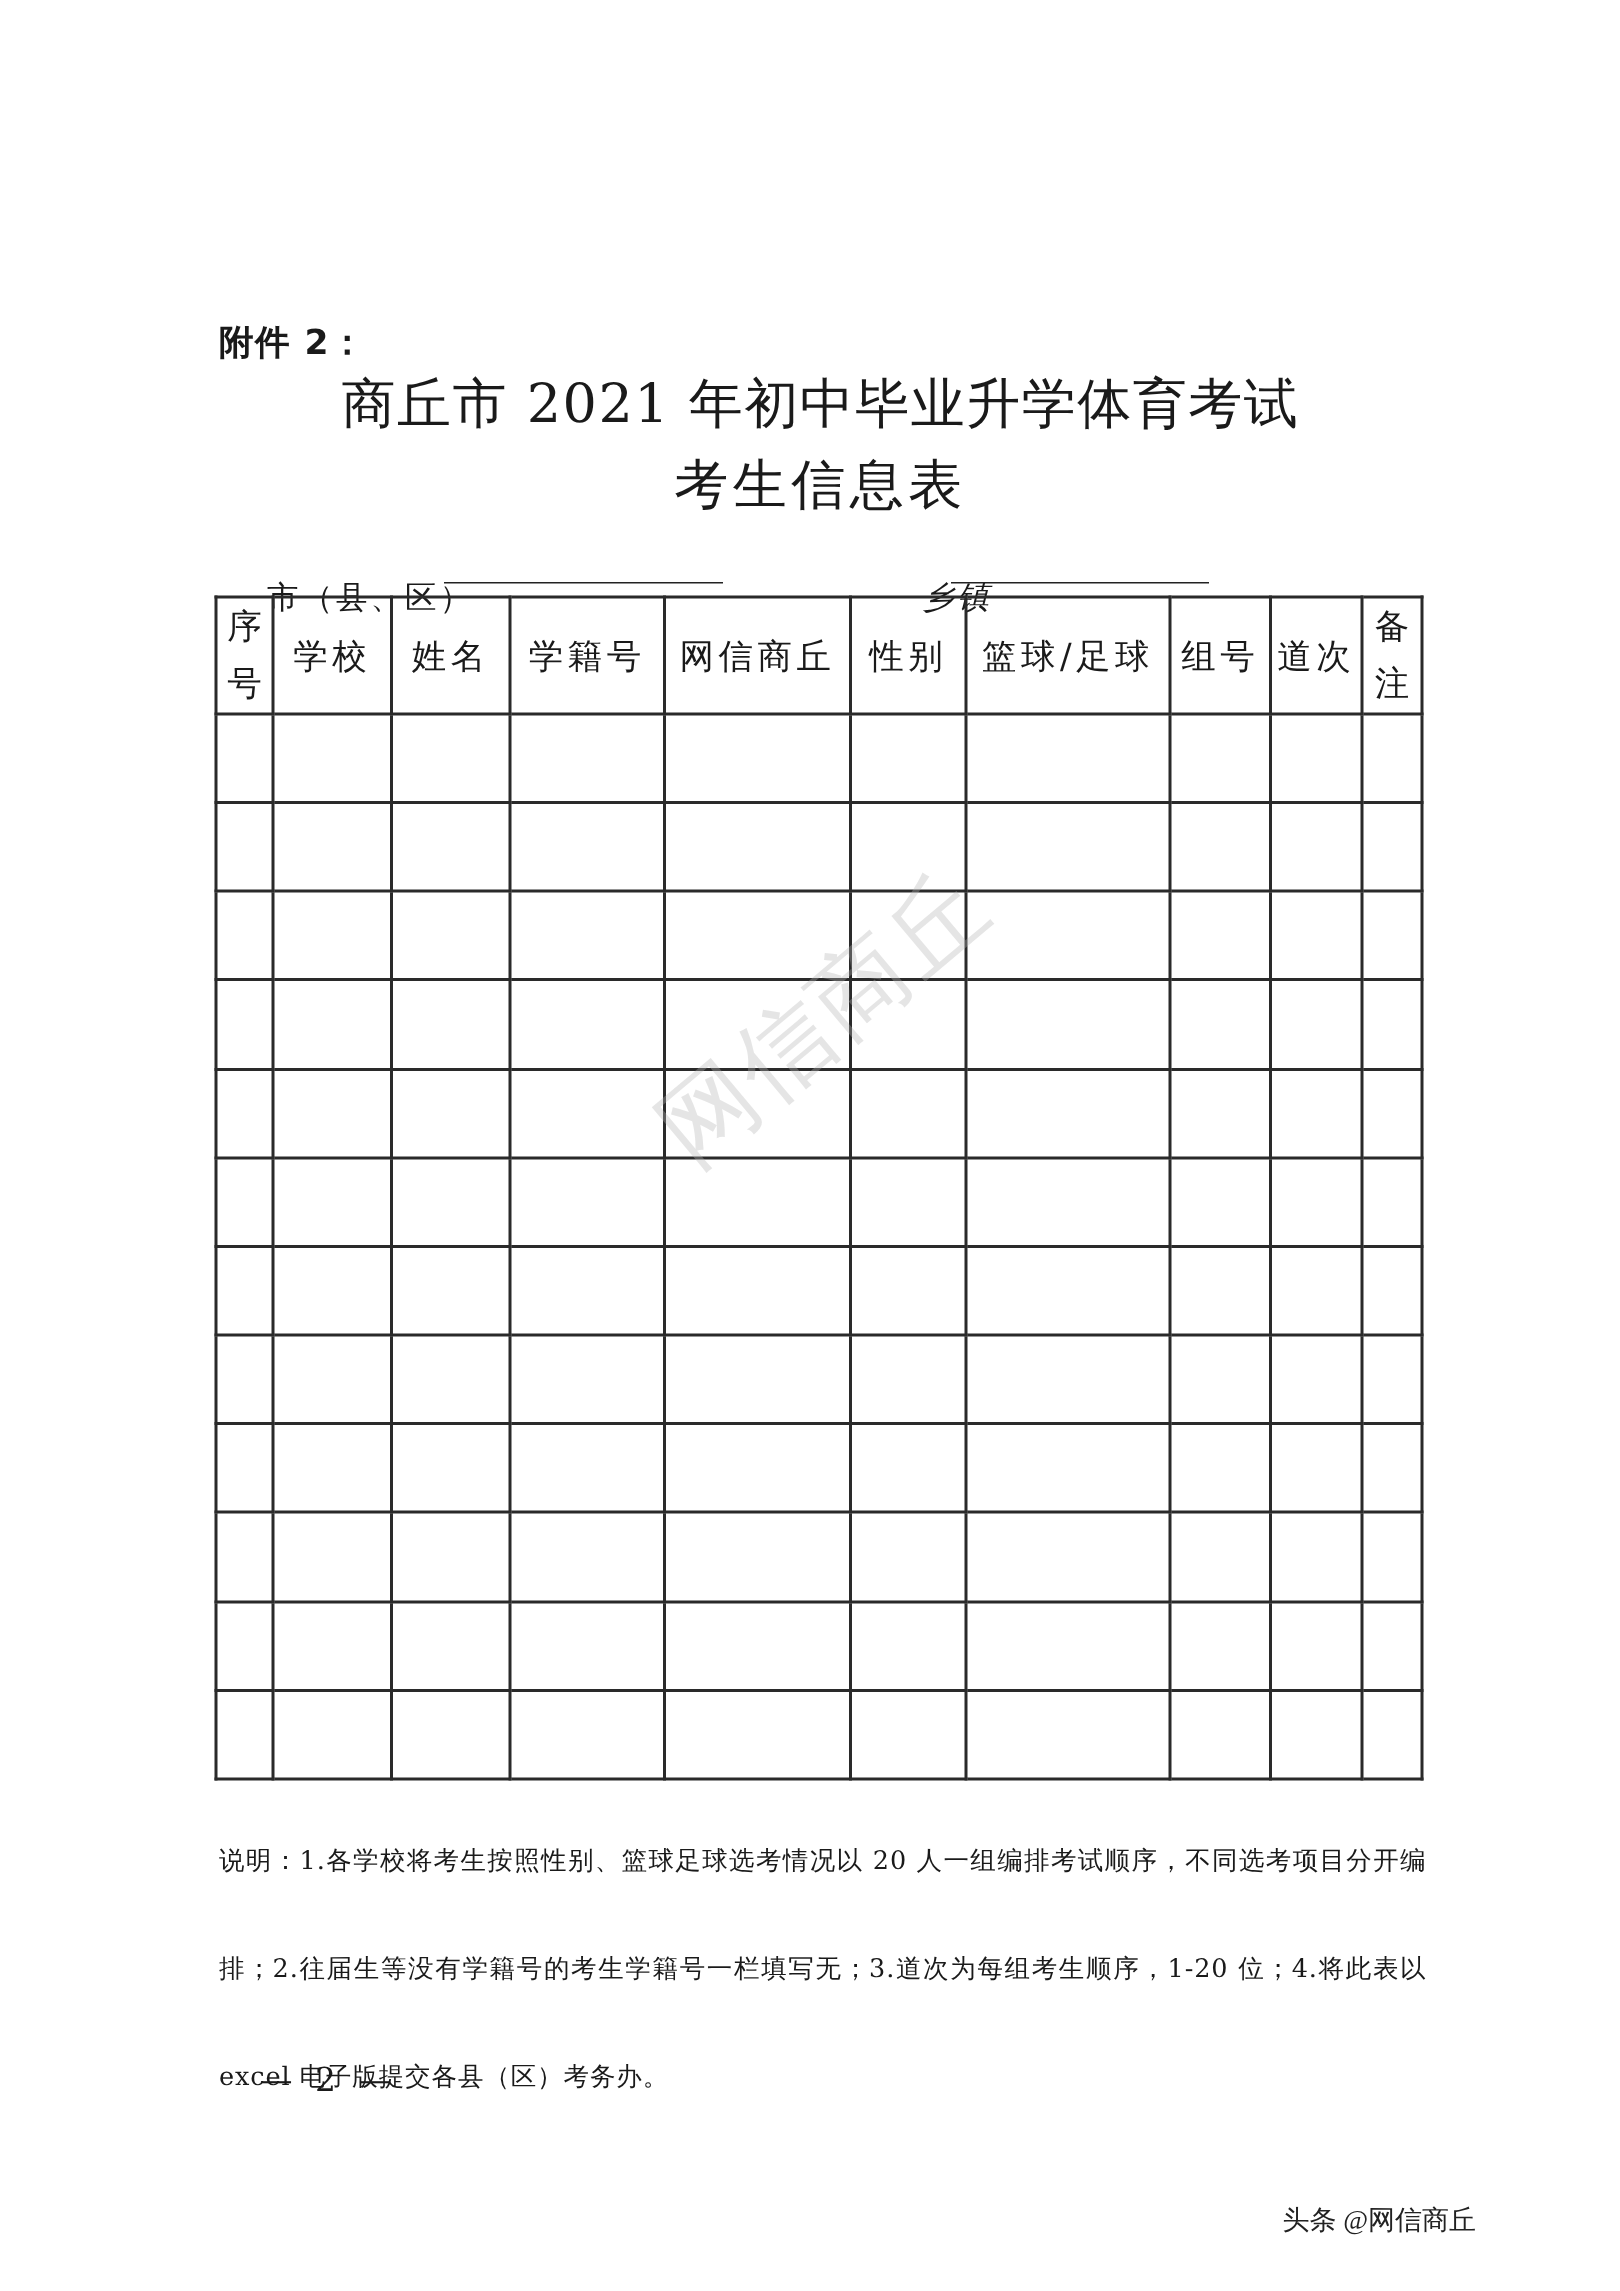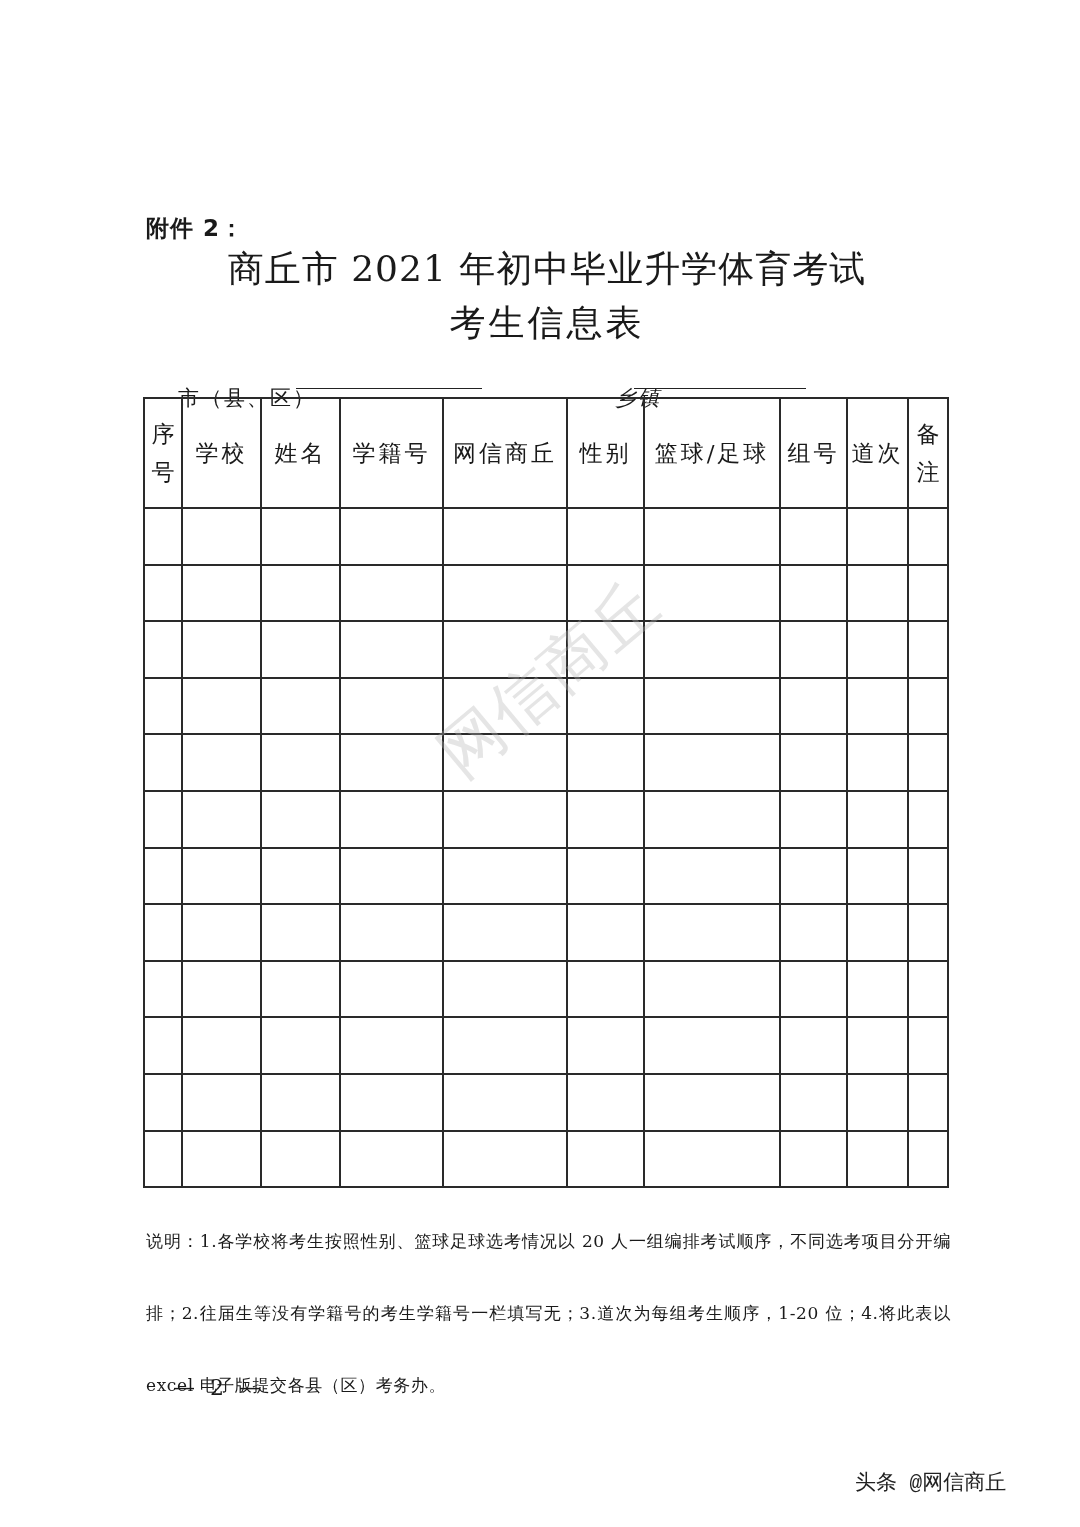--- a/index.html
+++ b/index.html
@@ -38,43 +38,43 @@
     }
     table.info td, table.info th {
       border: 2px solid #2a2a2a;
       padding: 0;
       font-weight: normal;
       font-size: 23px;
       letter-spacing: 3px;
       text-align: center;
       vertical-align: middle;
     }
-    table.info thead tr { height: 110px; }
+    table.info thead tr { height: 78px; }
     table.info tbody tr { height: 56.6px; }
     .vtext { line-height: 38px; display: inline-block; width: 26px; letter-spacing: 0; }
     .notes {
       position: absolute; left: 146px; top: 1205px; width: 805px;
       font-size: 17px; line-height: 72px; letter-spacing: 0.6px;
       text-align: justify;
     }
     .page-number {
       position: absolute; left: 173px; top: 1375px; font-size: 22px; letter-spacing: 4px;
     }
     .watermark {
       position: absolute; left: 420px; top: 730px;
       font-family: "DejaVu Sans", "Liberation Sans", sans-serif;
       font-size: 64px; color: rgba(180,180,180,0.35);
       transform: rotate(-40deg); transform-origin: left top;
       letter-spacing: 2px; pointer-events: none;
       white-space: nowrap;
     }
     .source-watermark {
       position: absolute; left: 855px; top: 1468px;
-      font-family: Liberation Mono, monospace;
-      font-size: 21px; color: #222;
+      font-family: Liberation Serif, serif;
+      font-size: 18px; color: #222;
       text-shadow: 1px 1px 0 #fff, -1px -1px 0 #fff;
     }
   </style>
 </head>
 <body>
 
 <div class="attachment">附件 2：</div>
 
 <div class="title1">商丘市 2021 年初中毕业升学体育考试</div>
 <div class="title2">考生信息表</div>

